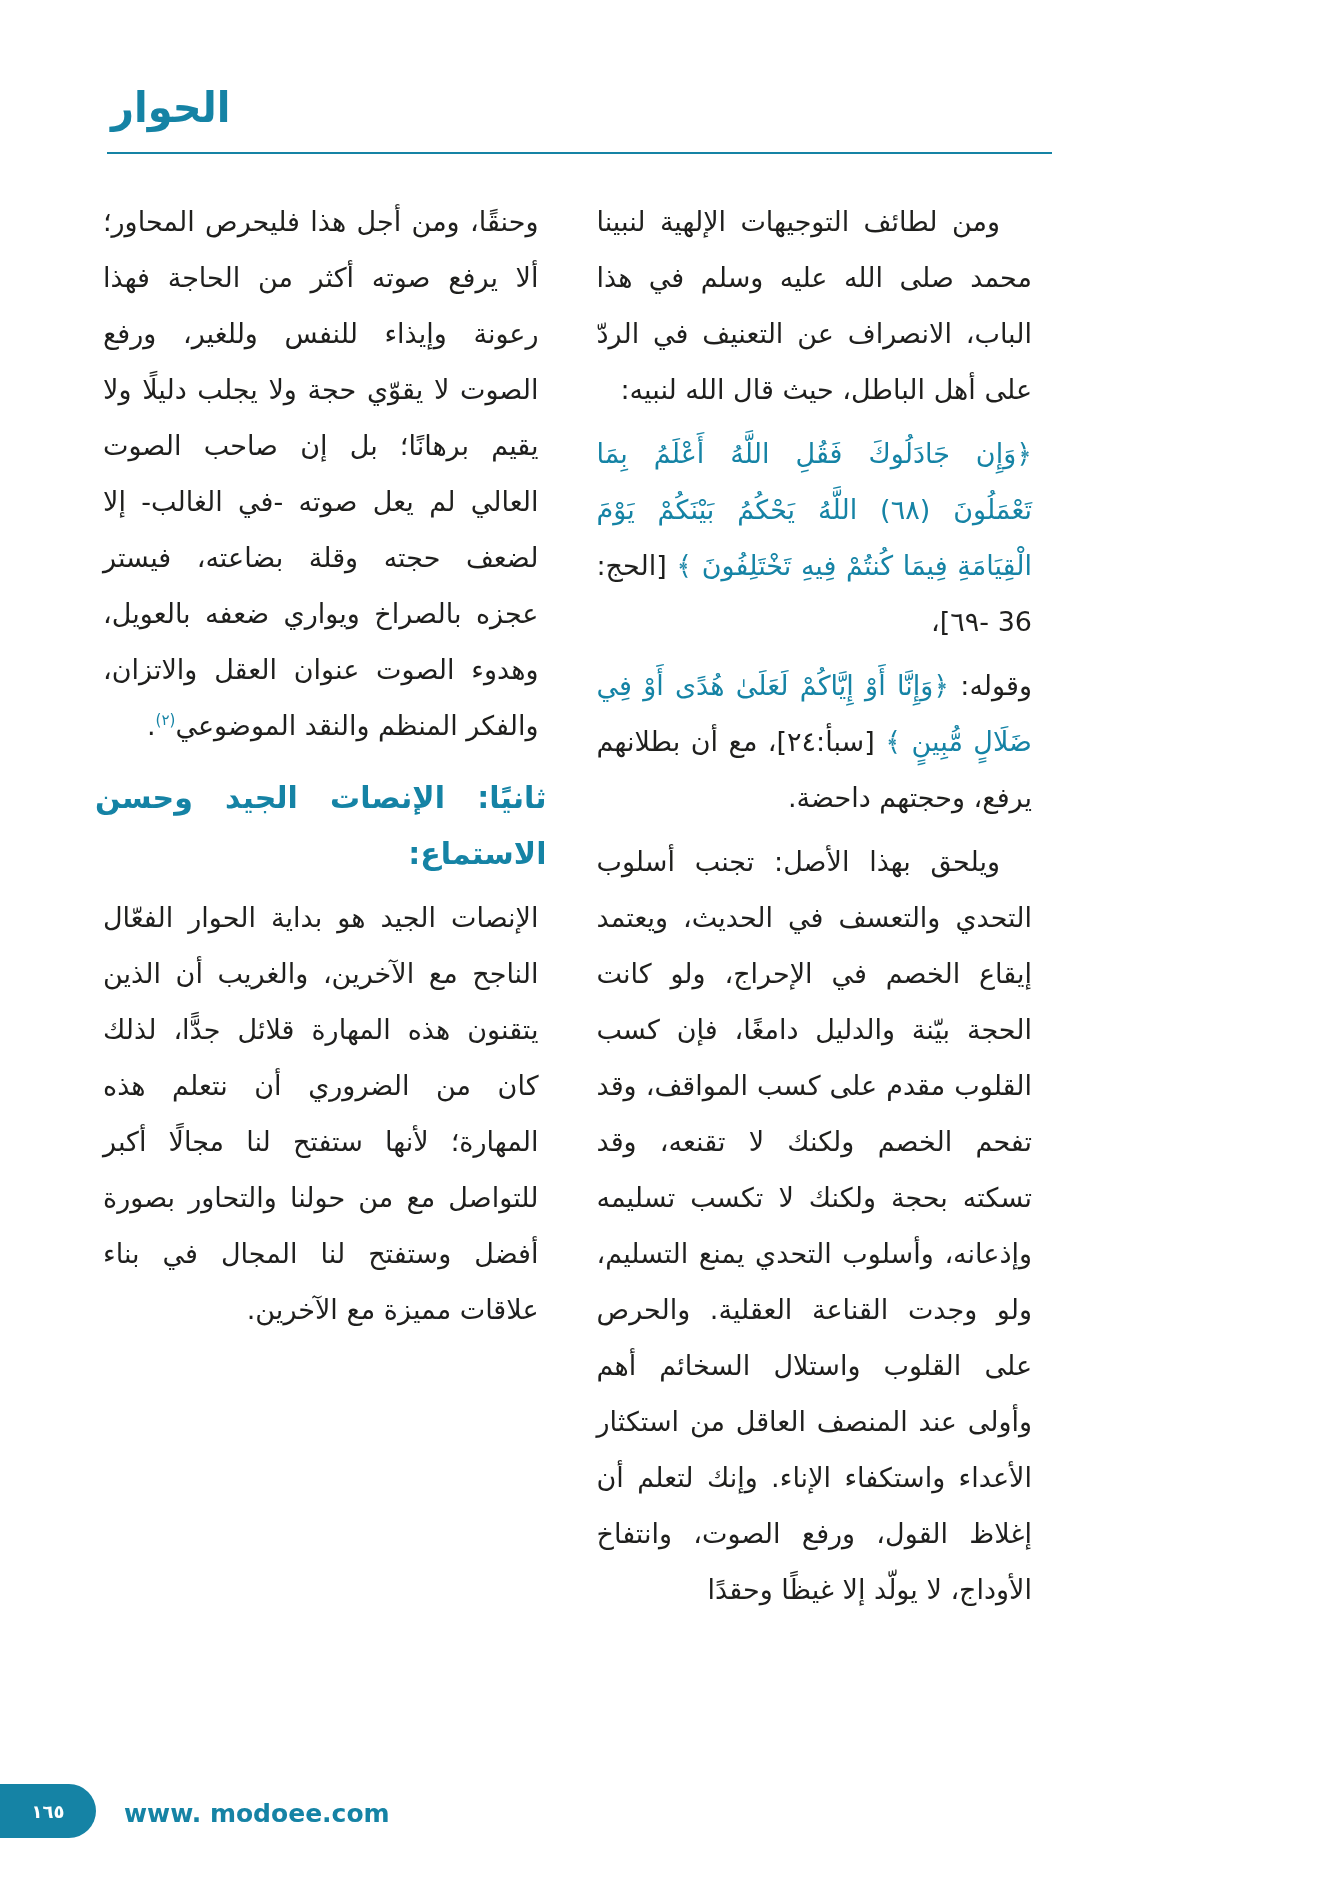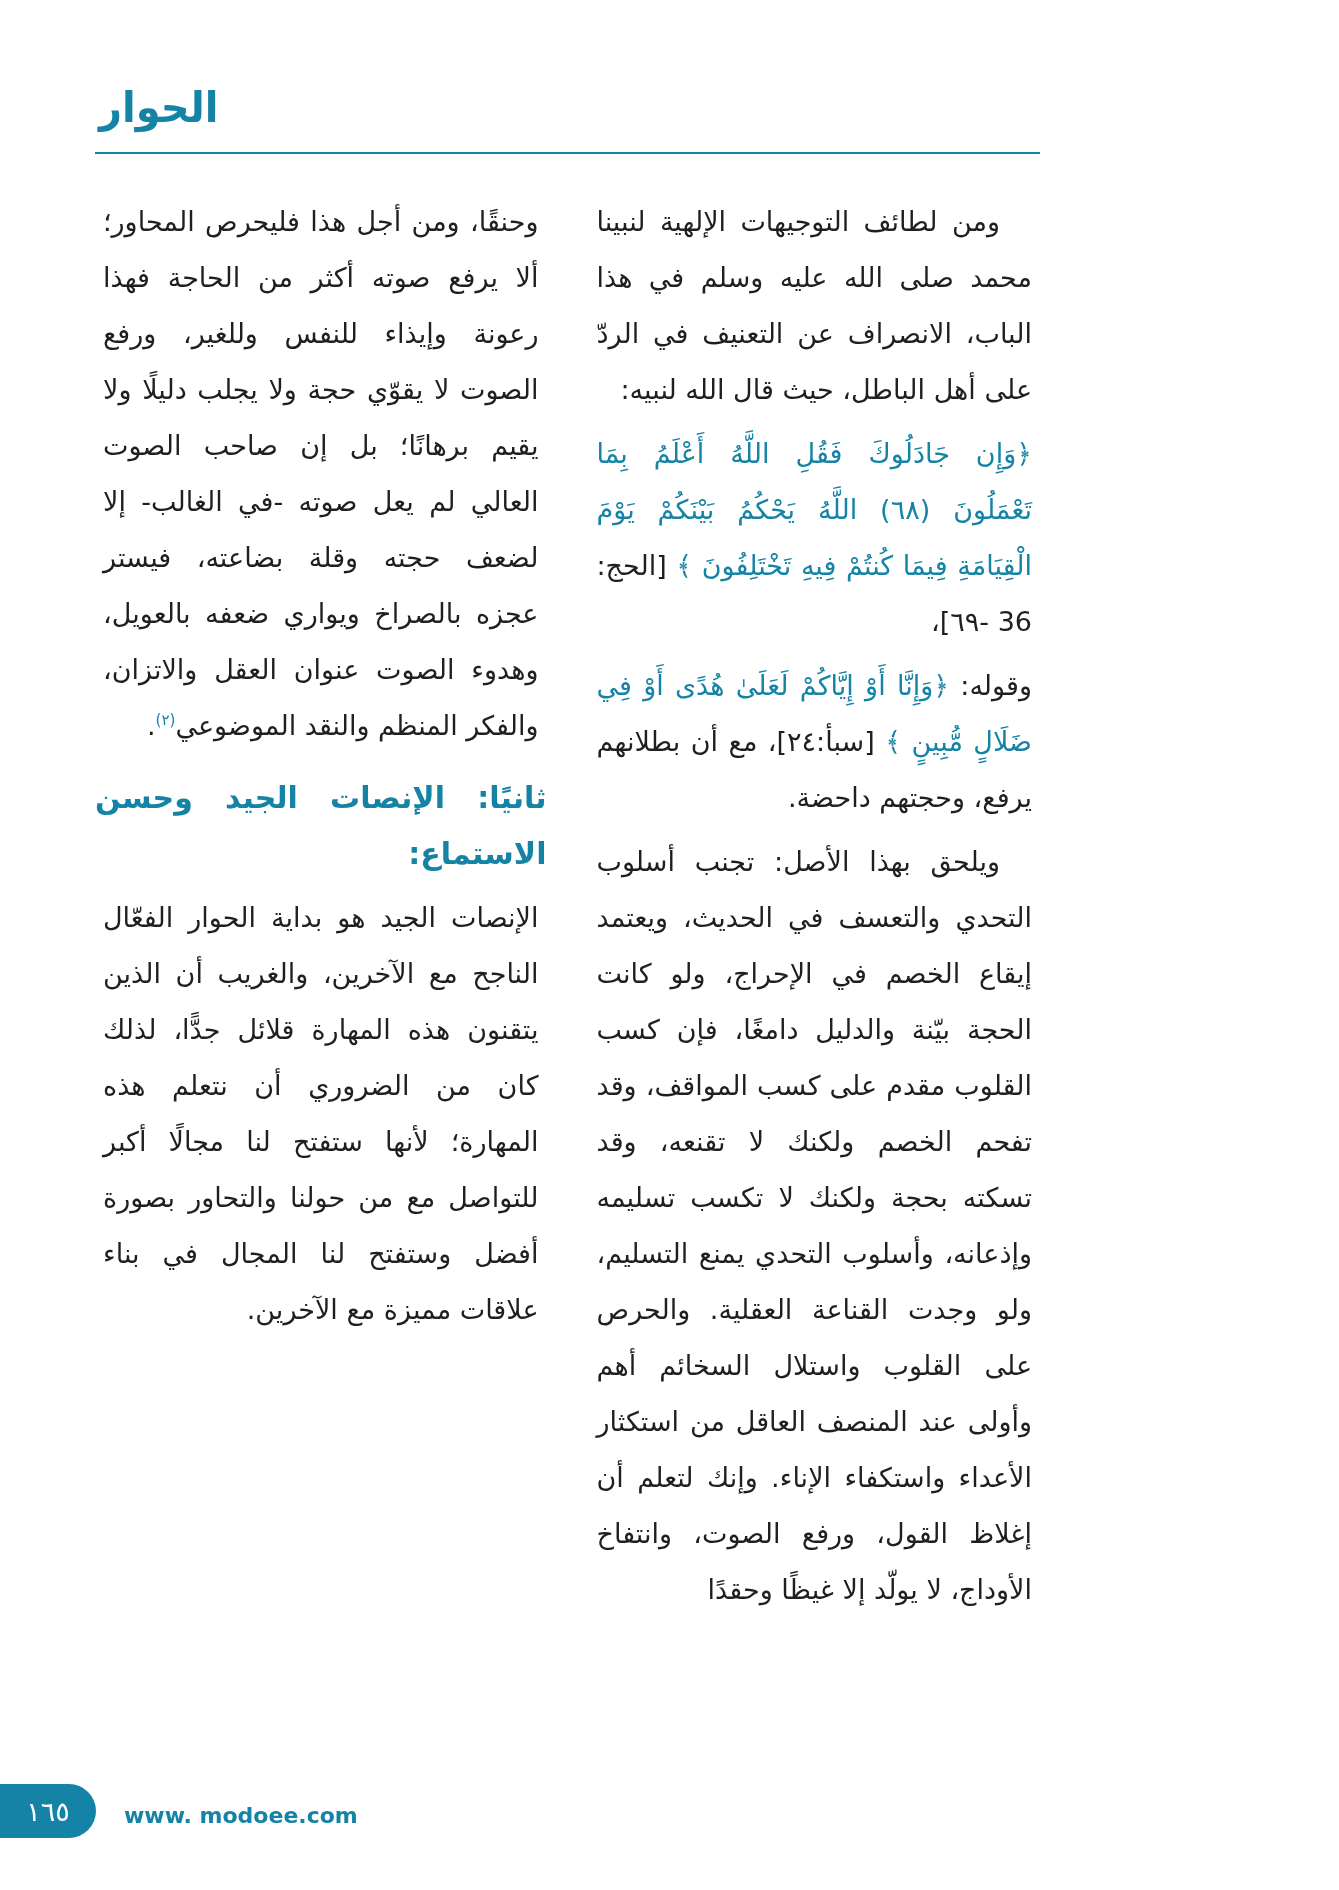--- a/index.html
+++ b/index.html
@@ -10,21 +10,21 @@
   .page{
     position:relative;
     width:1339px;height:1890px;
     background:#ffffff;
     font-family:"DejaVu Sans",sans-serif;
     direction:rtl;
     overflow:hidden;
     color:var(--text);
   }
   
-  .header{position:absolute;top:90px;left:95px;width:945px;height:64px;text-decoration:underline;}
+  .header{position:absolute;top:90px;left:107px;width:945px;height:64px;text-decoration:underline;}
   .logo{
     position:absolute;left:4px;top:-6px;
     color:var(--accent);
     font-size:40px;font-weight:bold;
     letter-spacing:-2px;
     transform:scaleY(1.05);
   }
   .header-rule{position:absolute;bottom:0;left:0;right:0;border-top:2.5px solid var(--accent);}
   
   .content{
@@ -54,26 +54,26 @@
     vertical-align:super;
     line-height:0;
   }
   
   .page-number-tab{
     position:absolute;left:0;bottom:52px;
     width:96px;height:54px;
     background:var(--accent);
     border-radius:0 27px 27px 0;
     display:flex;align-items:center;justify-content:center;
-    color:#ffffff;font-size:27px;font-weight:normal;
+    color:#ffffff;font-size:18px;font-weight:bold;
   }
   .website{
     position:absolute;left:124px;bottom:62px;
     color:var(--accent);
-    font-size:22px;font-weight:bold;
+    font-size:25px;font-weight:bold;
     direction:ltr;
   }
 </style>
 </head>
 <body>
 
 <div class="page">
 
   <header class="header">
     <div class="logo">الحوار</div>

